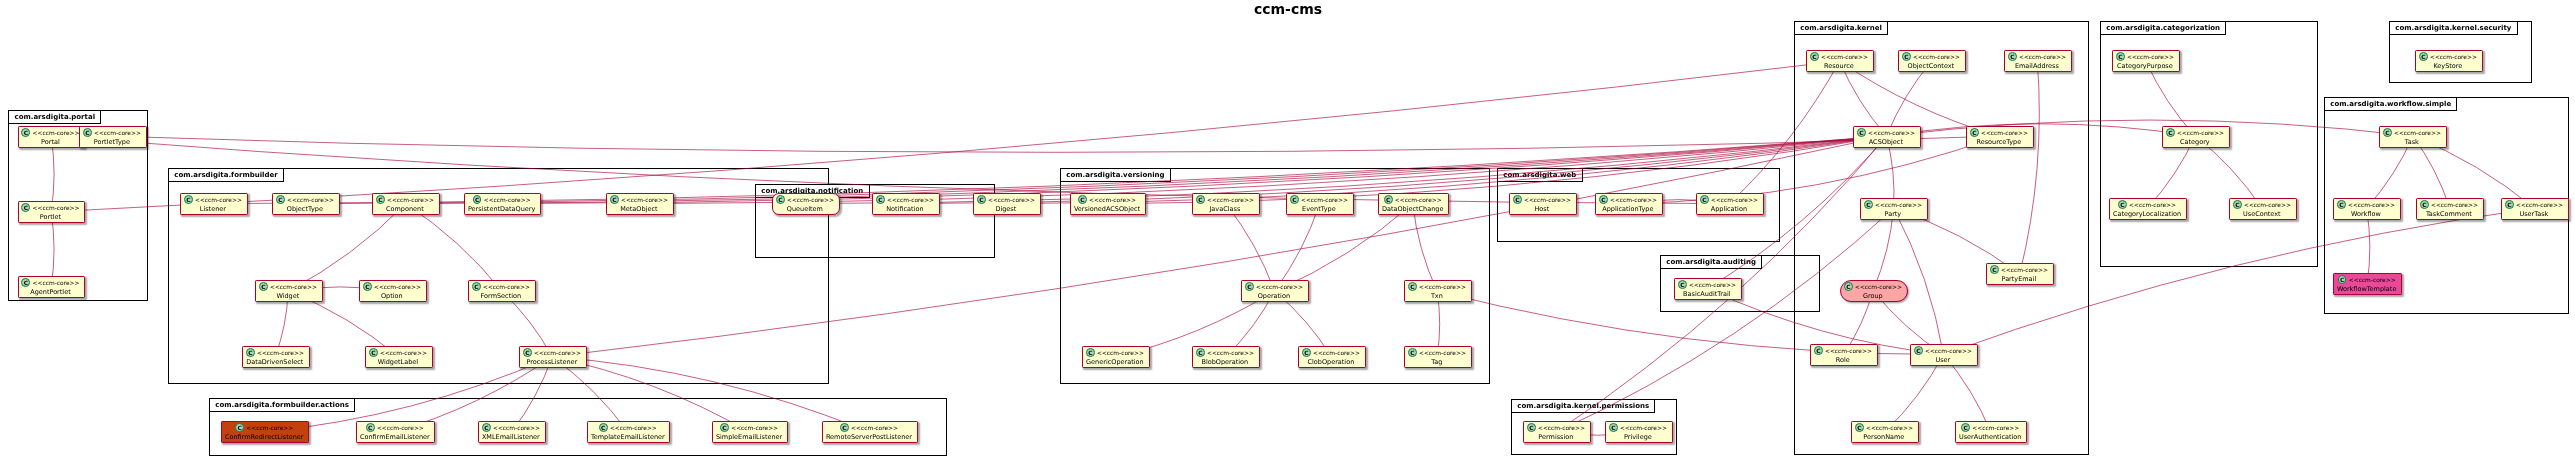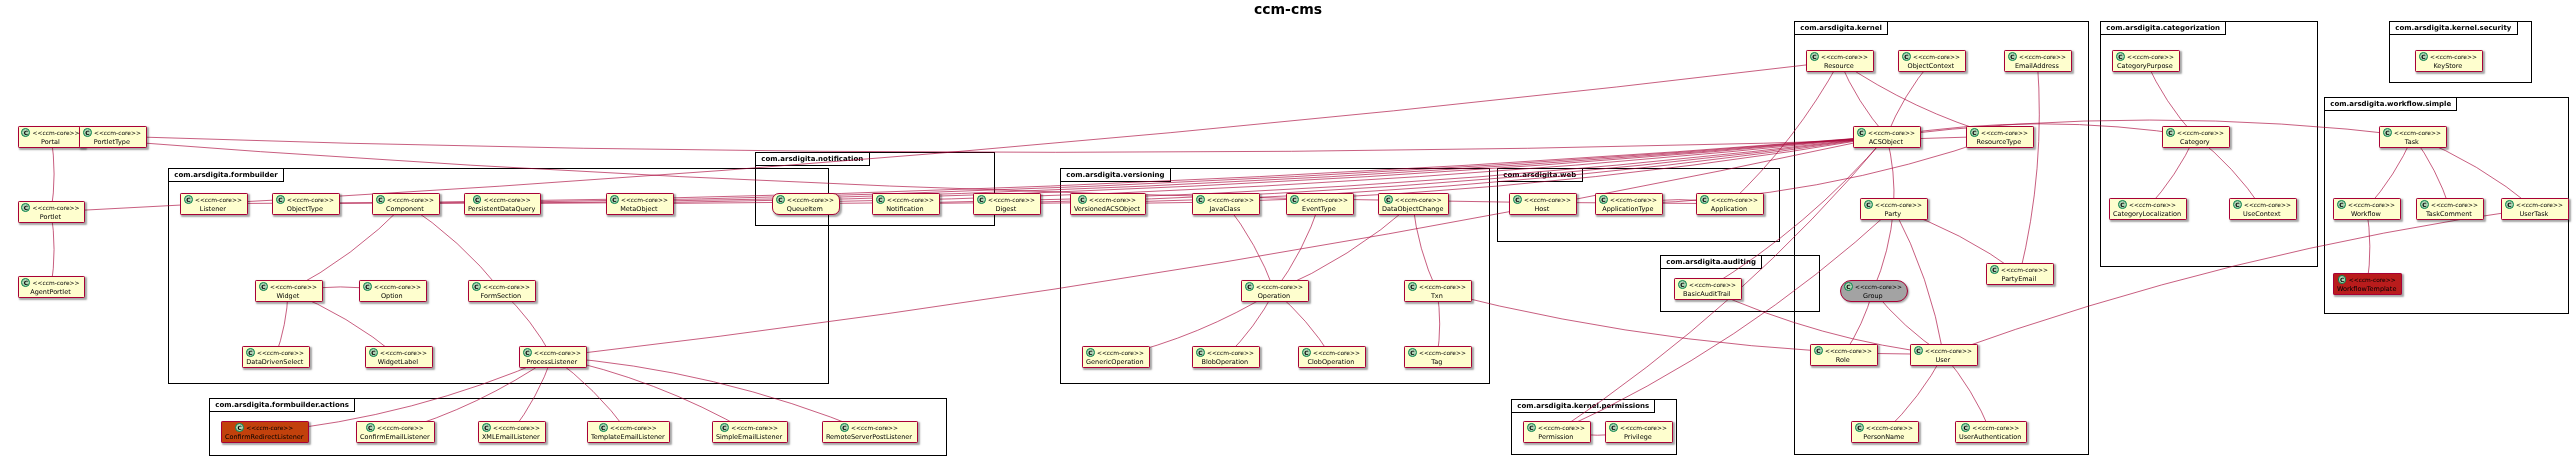--- a/index.html
+++ b/index.html
@@ -95,20 +95,23 @@
       <path d="M4112,232 Q3663.5,177 3215,232" fill="none" stroke="#A80036" stroke-width="1.2" stroke-opacity="0.9" marker-end="url(#arrow)"></path>
       <path d="M4033,355 Q4082.34,299.82 4112,232" fill="none" stroke="#A80036" stroke-width="1.2" stroke-opacity="0.9" marker-end="url(#arrow)"></path>
       <path d="M4319,355 Q4225.34,276.94 4112,232" fill="none" stroke="#A80036" stroke-width="1.2" stroke-opacity="0.9" marker-end="url(#arrow)"></path>
       <path d="M4175,355 Q4153.34,288.46 4112,232" fill="none" stroke="#A80036" stroke-width="1.2" stroke-opacity="0.9" marker-end="url(#arrow)"></path>
       <path d="M4034,484 Q4043.82,419.42 4033,355" fill="none" stroke="#A80036" stroke-width="1.2" stroke-opacity="0.9" marker-end="url(#arrow)"></path>
       <path d="M4319,355 Q3802.2978151057814,426.10803137157365 3312,604" fill="none" stroke="#A80036" stroke-width="1.2" stroke-opacity="0.9" marker-end="url(#arrow)"></path>
       <path d="M2652,736 Q2970.1843540504283,524.9787526396648 3215,232" fill="none" stroke="#A80036" stroke-width="1.2" stroke-opacity="0.9" marker-end="url(#arrow)"></path>
       <path d="M2652,736 Q2969.8795849223047,591.3484549352371 3227,355" fill="none" stroke="#A80036" stroke-width="1.2" stroke-opacity="0.9" marker-end="url(#arrow)"></path>
       <path d="M2652,736 Q2722.5,747.28 2793,736" fill="none" stroke="#A80036" stroke-width="1.2" stroke-opacity="0.9" marker-end="url(#arrow)"></path>
     </svg>
+<div class="pkg" style="left: 8.2px; top: 110px; width: 140px; height: 191px; border-color: rgb(0, 0, 0);">
+      <div class="pkg-tab">com.arsdigita.portal</div>
+    </div>
     <div class="cls" style="left: 17.6px; top: 126px; background: rgb(254, 254, 206); border-color: rgb(168, 0, 54);">
       <div class="cls-head">
         <span class="cicon">C</span>
         <span class="stereo">&lt;&lt;ccm-core&gt;&gt;</span>
       </div>
       <div class="cls-name">Portal</div>
     </div>
     <div class="cls" style="left: 79px; top: 126px; background: rgb(254, 254, 206); border-color: rgb(168, 0, 54);">
       <div class="cls-head">
         <span class="cicon">C</span>
@@ -248,21 +251,21 @@
       </div>
       <div class="cls-name">SimpleEmailListener</div>
     </div>
     <div class="cls" style="left: 822px; top: 421px; background: rgb(254, 254, 206); border-color: rgb(168, 0, 54);">
       <div class="cls-head">
         <span class="cicon">C</span>
         <span class="stereo">&lt;&lt;ccm-core&gt;&gt;</span>
       </div>
       <div class="cls-name">RemoteServerPostListener</div>
     </div>
-    <div class="pkg" style="left: 755px; top: 152px; width: 240px; height: 74px; border-color: rgb(0, 0, 0);">
+    <div class="pkg" style="left: 755px; top: 184px; width: 240px; height: 74px; border-color: rgb(0, 0, 0);">
       <div class="pkg-tab">com.arsdigita.notification</div>
     </div>
     <div class="cls" style="left: 772px; top: 193px; background: rgb(254, 254, 206); border-color: rgb(168, 0, 54); border-radius: 7px;">
       <div class="cls-head">
         <span class="cicon">C</span>
         <span class="stereo">&lt;&lt;ccm-core&gt;&gt;</span>
       </div>
       <div class="cls-name">QueueItem</div>
     </div>
     <div class="cls" style="left: 872px; top: 193px; background: rgb(254, 254, 206); border-color: rgb(168, 0, 54);">
@@ -448,21 +451,21 @@
       </div>
       <div class="cls-name">Party</div>
     </div>
     <div class="cls" style="left: 1986px; top: 263px; background: rgb(254, 254, 206); border-color: rgb(168, 0, 54);">
       <div class="cls-head">
         <span class="cicon">C</span>
         <span class="stereo">&lt;&lt;ccm-core&gt;&gt;</span>
       </div>
       <div class="cls-name">PartyEmail</div>
     </div>
-    <div class="cls" style="left: 1840px; top: 280px; background: #a3a3a3; border-color: rgb(168, 0, 54); border-radius: 11px;">
+    <div class="cls" style="left: 1840px; top: 280px; background: #fca5a5; border-color: rgb(168, 0, 54); border-radius: 11px;">
       <div class="cls-head">
         <span class="cicon">C</span>
         <span class="stereo">&lt;&lt;ccm-core&gt;&gt;</span>
       </div>
       <div class="cls-name">Group</div>
     </div>
     <div class="cls" style="left: 1810px; top: 344px; background: rgb(254, 254, 206); border-color: rgb(168, 0, 54);">
       <div class="cls-head">
         <span class="cicon">C</span>
         <span class="stereo">&lt;&lt;ccm-core&gt;&gt;</span>
@@ -555,21 +558,21 @@
       </div>
       <div class="cls-name">TaskComment</div>
     </div>
     <div class="cls" style="left: 2501px; top: 198px; background: rgb(254, 254, 206); border-color: rgb(168, 0, 54);">
       <div class="cls-head">
         <span class="cicon">C</span>
         <span class="stereo">&lt;&lt;ccm-core&gt;&gt;</span>
       </div>
       <div class="cls-name">UserTask</div>
     </div>
-    <div class="cls" style="left: 2333px; top: 273px; background: #b91c1c; border-color: rgb(168, 0, 54);">
+    <div class="cls" style="left: 2333px; top: 273px; background: #ec4899; border-color: rgb(168, 0, 54);">
       <div class="cls-head">
         <span class="cicon">C</span>
         <span class="stereo">&lt;&lt;ccm-core&gt;&gt;</span>
       </div>
       <div class="cls-name">WorkflowTemplate</div>
     </div>
   </div>
 
 
 </body></html>

